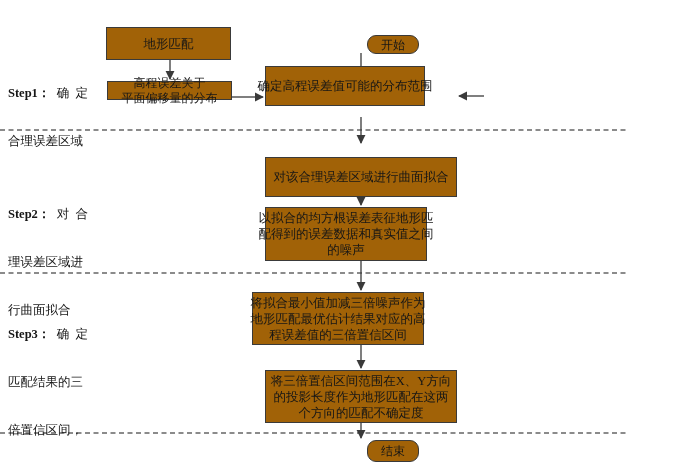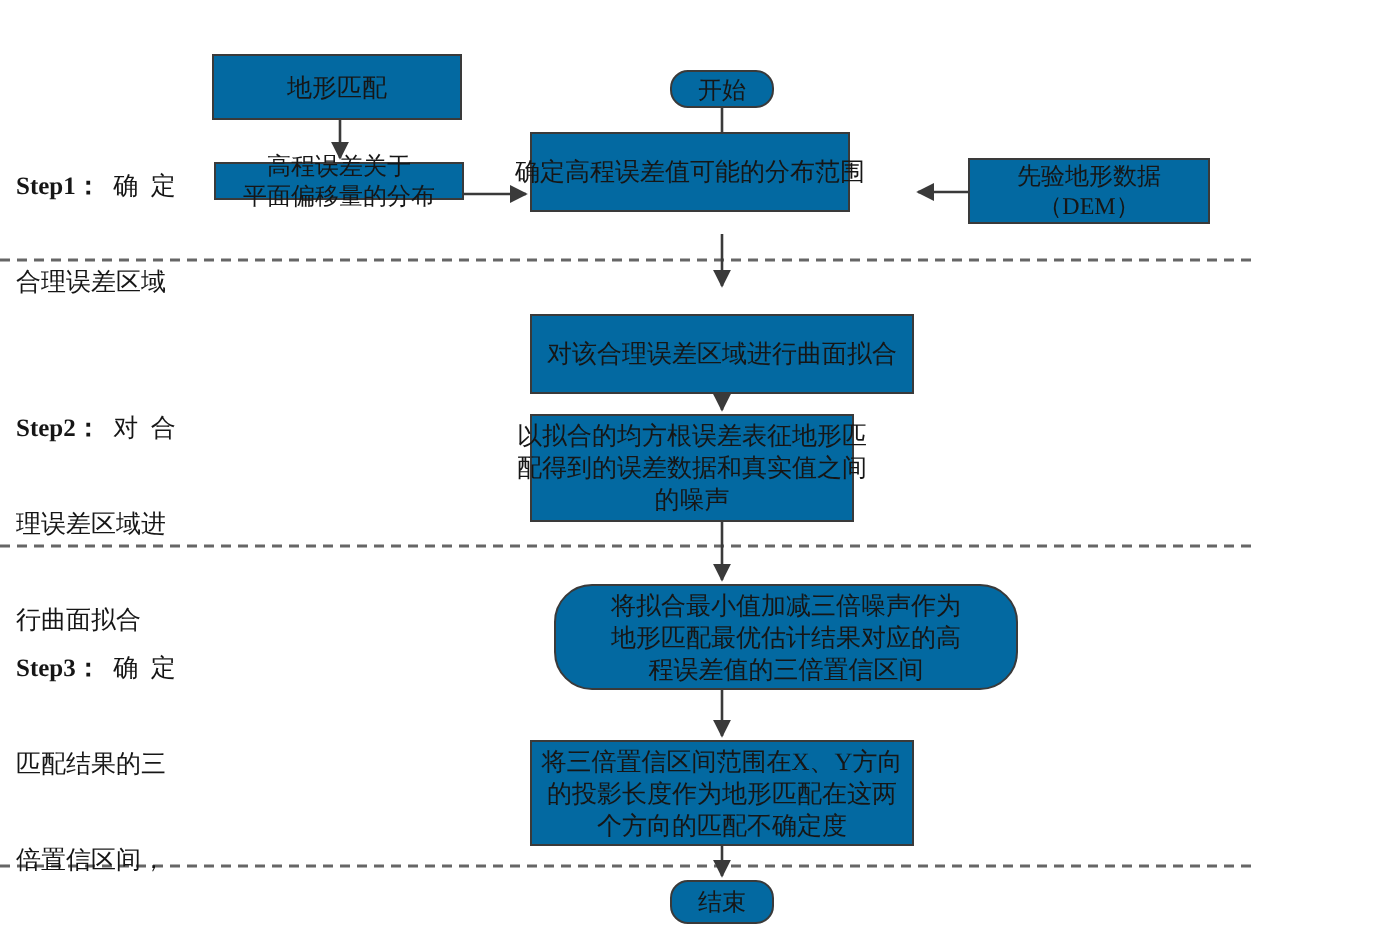--- a/index.html
+++ b/index.html
@@ -3,27 +3,27 @@
 <meta charset="utf-8">
 <style>
   html,body { margin:0; padding:0; background:#ffffff; }
   .stage {
     position:relative; width:694px; height:467px; background:#ffffff;
     font-family:"Liberation Serif","DejaVu Serif",serif; color:#161616;
     overflow:hidden;
   }
   svg.connectors { position:absolute; left:0; top:0; width:694px; height:467px; }
   .node {
-    position:absolute; box-sizing:border-box; background:#0369a1;
+    position:absolute; box-sizing:border-box; background:#a16207;
     border:1.4px solid #3a3a3a;
     display:flex; flex-direction:column; justify-content:center; align-items:center;
     text-align:center; font-size:12.5px; line-height:16px;
   }
   .node .ln { display:block; white-space:nowrap; }
-  .terminal { border-radius:9px; font-size:12px; }
+  .terminal { border-radius:9px; font-size:12px;margin-left:32px; }
   .two-ln { line-height:15px; font-size:12px; }
   .three-ln { line-height:16px; }
   .side-label {
     position:absolute; width:88px; font-size:12.5px; line-height:16px;
     white-space:pre-wrap; text-align:left;
   }
   .side-label b { font-weight:bold; }
 </style>
 </head>
 <body>
@@ -86,36 +86,32 @@
 
   <div class="node two-ln" style="left:107px; top:81px; width:125px; height:19px;">
     <span class="ln">高程误差关于</span>
     <span class="ln">平面偏移量的分布</span>
   </div>
 
   <div class="node" style="left:265px; top:66px; width:160px; height:40px;">
     <span class="ln">确定高程误差值可能的分布范围</span>
   </div>
 
-  <div class="node two-ln" style="left:484px; top:79px; width:121px; height:33px;">
-    <span class="ln">先验地形数据</span>
-    <span class="ln">（DEM）</span>
-  </div>
 
   <div class="node" style="left:265px; top:145px; width:192px; height:40px;margin-top:12px;">
     <span class="ln">对该合理误差区域进行曲面拟合</span>
   </div>
 
   <div class="node three-ln" style="left:265px; top:207px; width:162px; height:54px;">
     <span class="ln">以拟合的均方根误差表征地形匹</span>
     <span class="ln">配得到的误差数据和真实值之间</span>
     <span class="ln">的噪声</span>
   </div>
 
-  <div class="node three-ln" style="left:277px; top:292px; width:232px; height:53px;border-radius:19px;">
+  <div class="node three-ln" style="left:252px; top:292px; width:172px; height:53px;">
     <span class="ln">将拟合最小值加减三倍噪声作为</span>
     <span class="ln">地形匹配最优估计结果对应的高</span>
     <span class="ln">程误差值的三倍置信区间</span>
   </div>
 
   <div class="node three-ln" style="left:265px; top:370px; width:192px; height:53px;">
     <span class="ln">将三倍置信区间范围在X、Y方向</span>
     <span class="ln">的投影长度作为地形匹配在这两</span>
     <span class="ln">个方向的匹配不确定度</span>
   </div>

